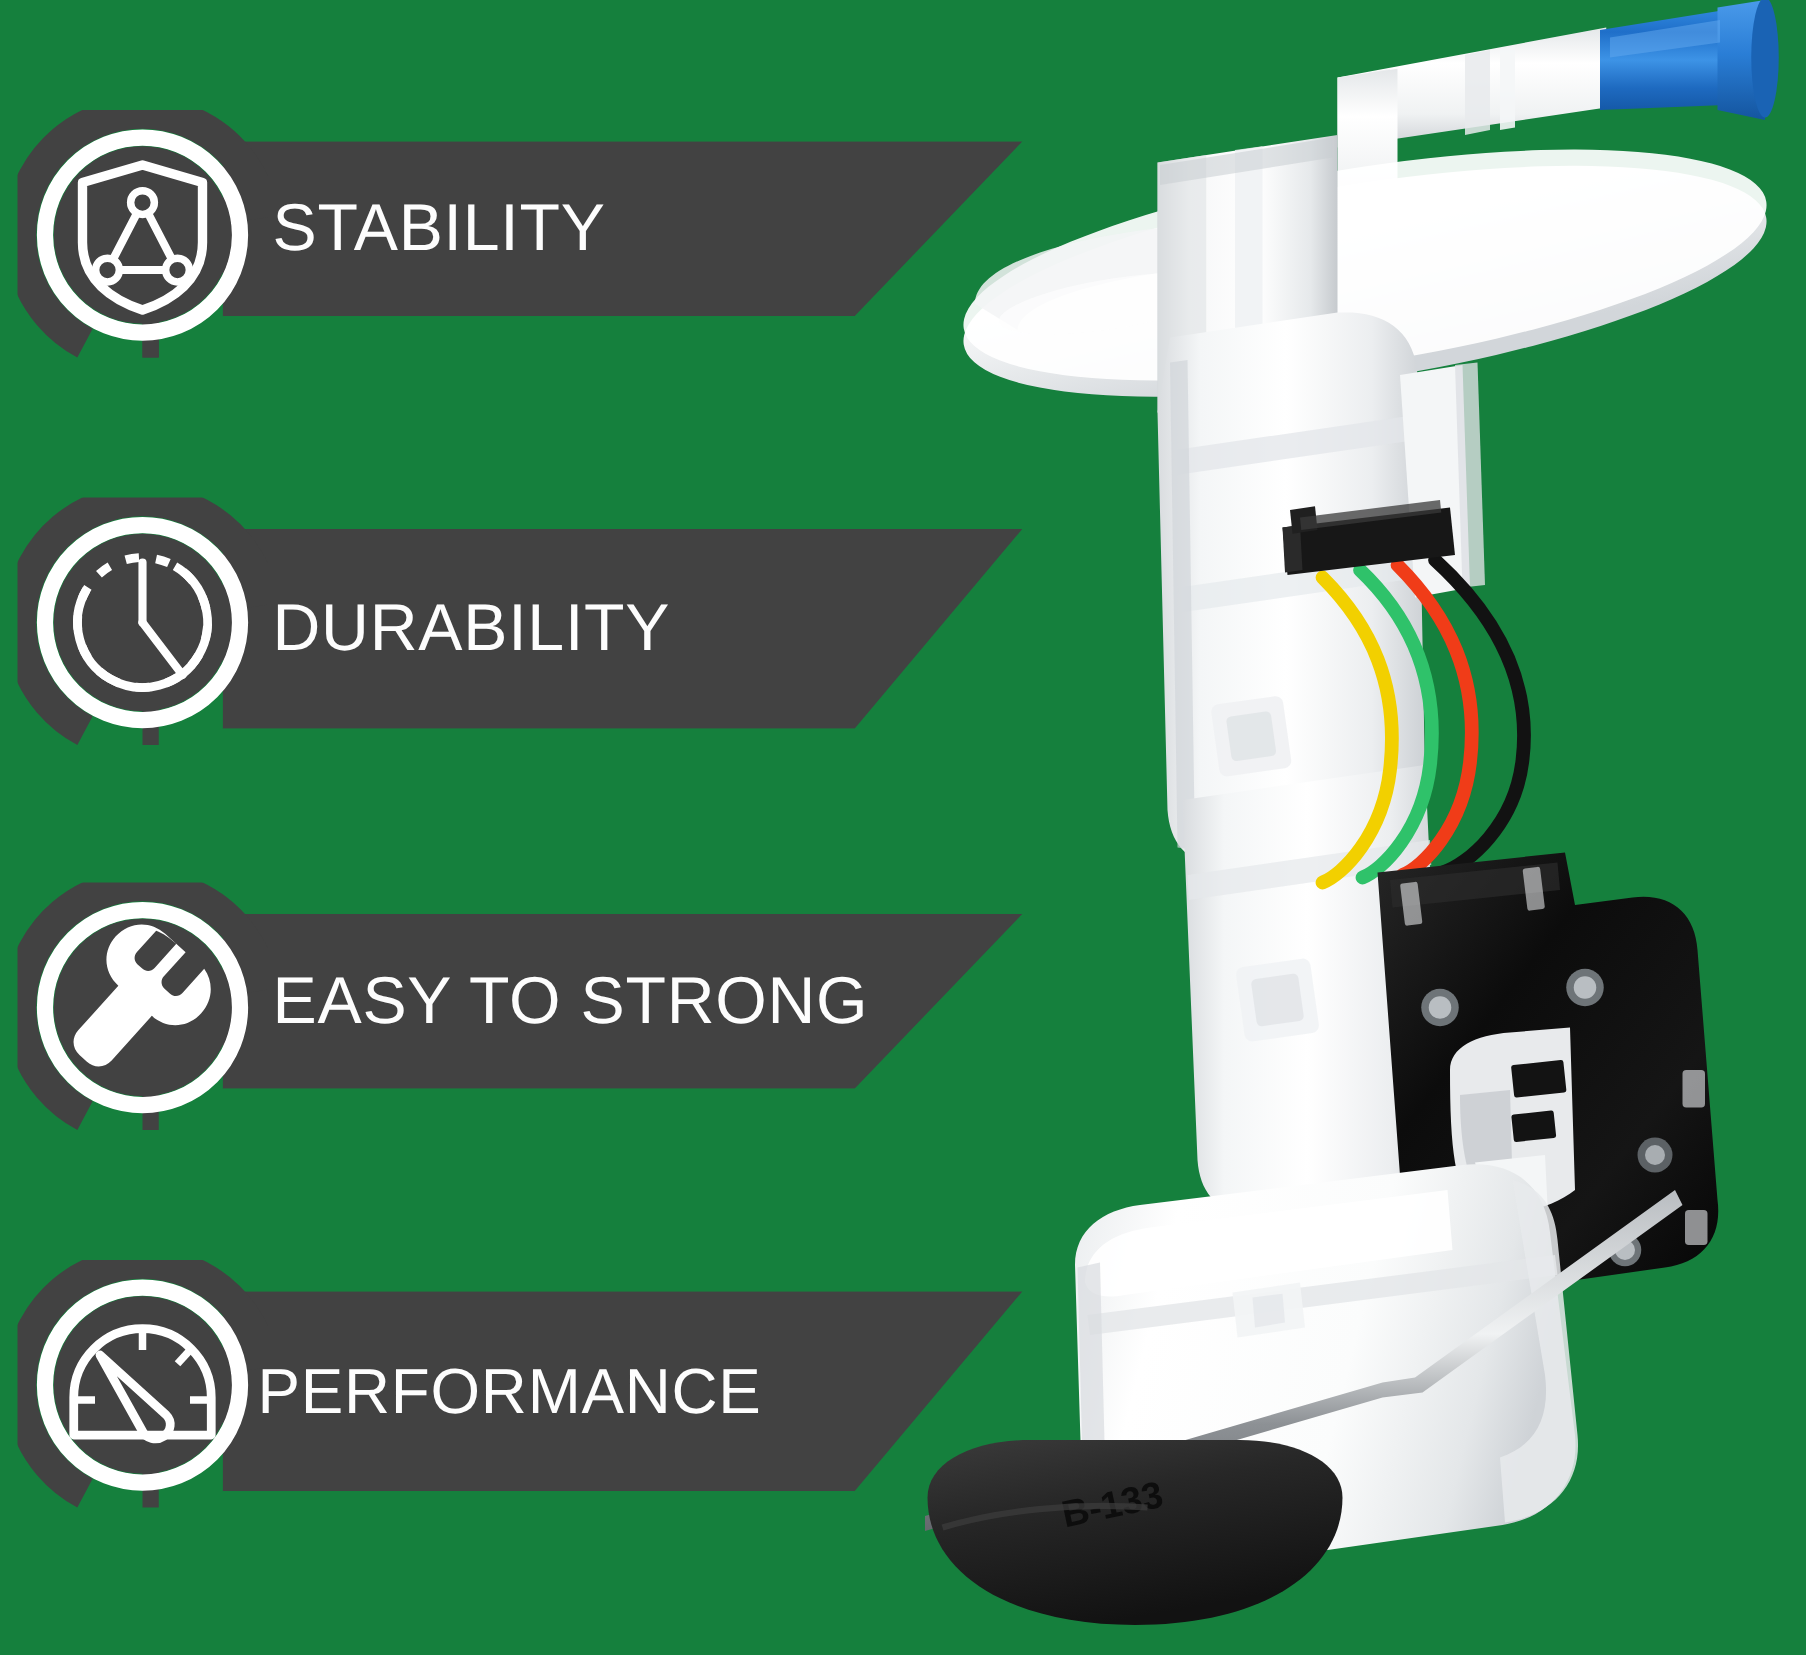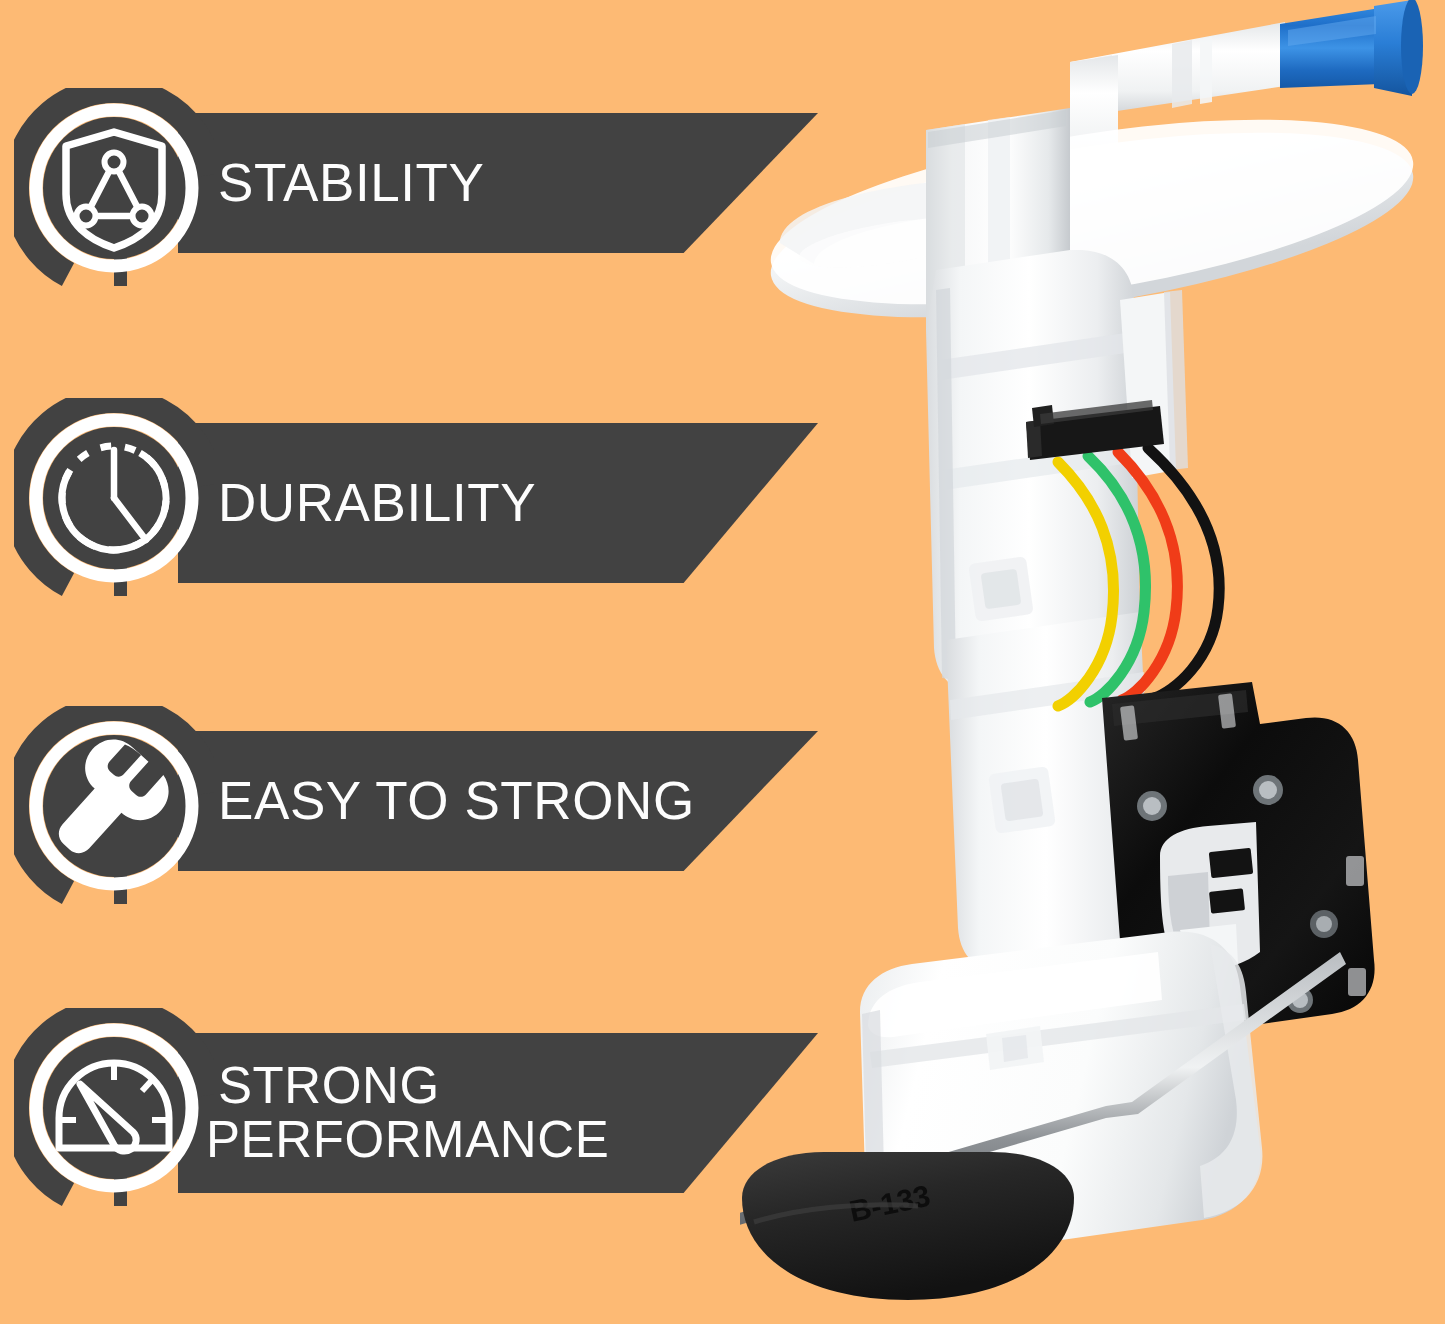--- a/index.html
+++ b/index.html
@@ -2,21 +2,21 @@
 <html><head>
 <meta charset="utf-8">
 <style>
   html,body{margin:0;padding:0;background:#ffffff;}
   body{font-family:"Liberation Sans",sans-serif;}
 
   #page{
     position:relative;
     width:1445px;
     height:1324px;
-    background:#fdba74;
+    background:#15803d;
     overflow:hidden;
   }
 
   
   .feature{position:absolute;left:0;}
   .feature-banner{
     position:absolute;
     background:#424242;
     color:#ffffff;
     display:flex;
@@ -125,21 +125,20 @@
           <path d="M86 44 L86 70 C86 74 83 77 79 77 L74 77
                    C70 77 67 74 67 70 L67 47 C72 45 79 44 86 44 Z" fill="#424242"></path>
         </g>
       </svg>
     </div>
   </div>
 
   <div class="feature" style="top:1008px;">
     <div class="feature-banner" style="left:178px;top:25px;width:640px;height:160px;
                 clip-path:polygon(0 0, 100% 0, 79% 100%, 0 100%);">
-      <span class="feature-label two-line" style="margin-left:40px;">STRONG</span>
       <span class="feature-label two-line" style="margin-left:28px;">PERFORMANCE</span>
     </div>
 
     <div class="icon-wrap" style="top:0;">
       <svg viewBox="0 0 200 200">
         <circle cx="100" cy="100" r="98" fill="none" stroke="#424242" stroke-width="26" stroke-dasharray="400 216" transform="rotate(118 100 100)"></circle>
         <path d="M113 198 L113 168 L100 168 L100 198 Z" fill="#424242"></path>
         <circle cx="100" cy="100" r="78" fill="none" stroke="#ffffff" stroke-width="13"></circle>
         <circle cx="100" cy="100" r="71" fill="#424242"></circle>
 

